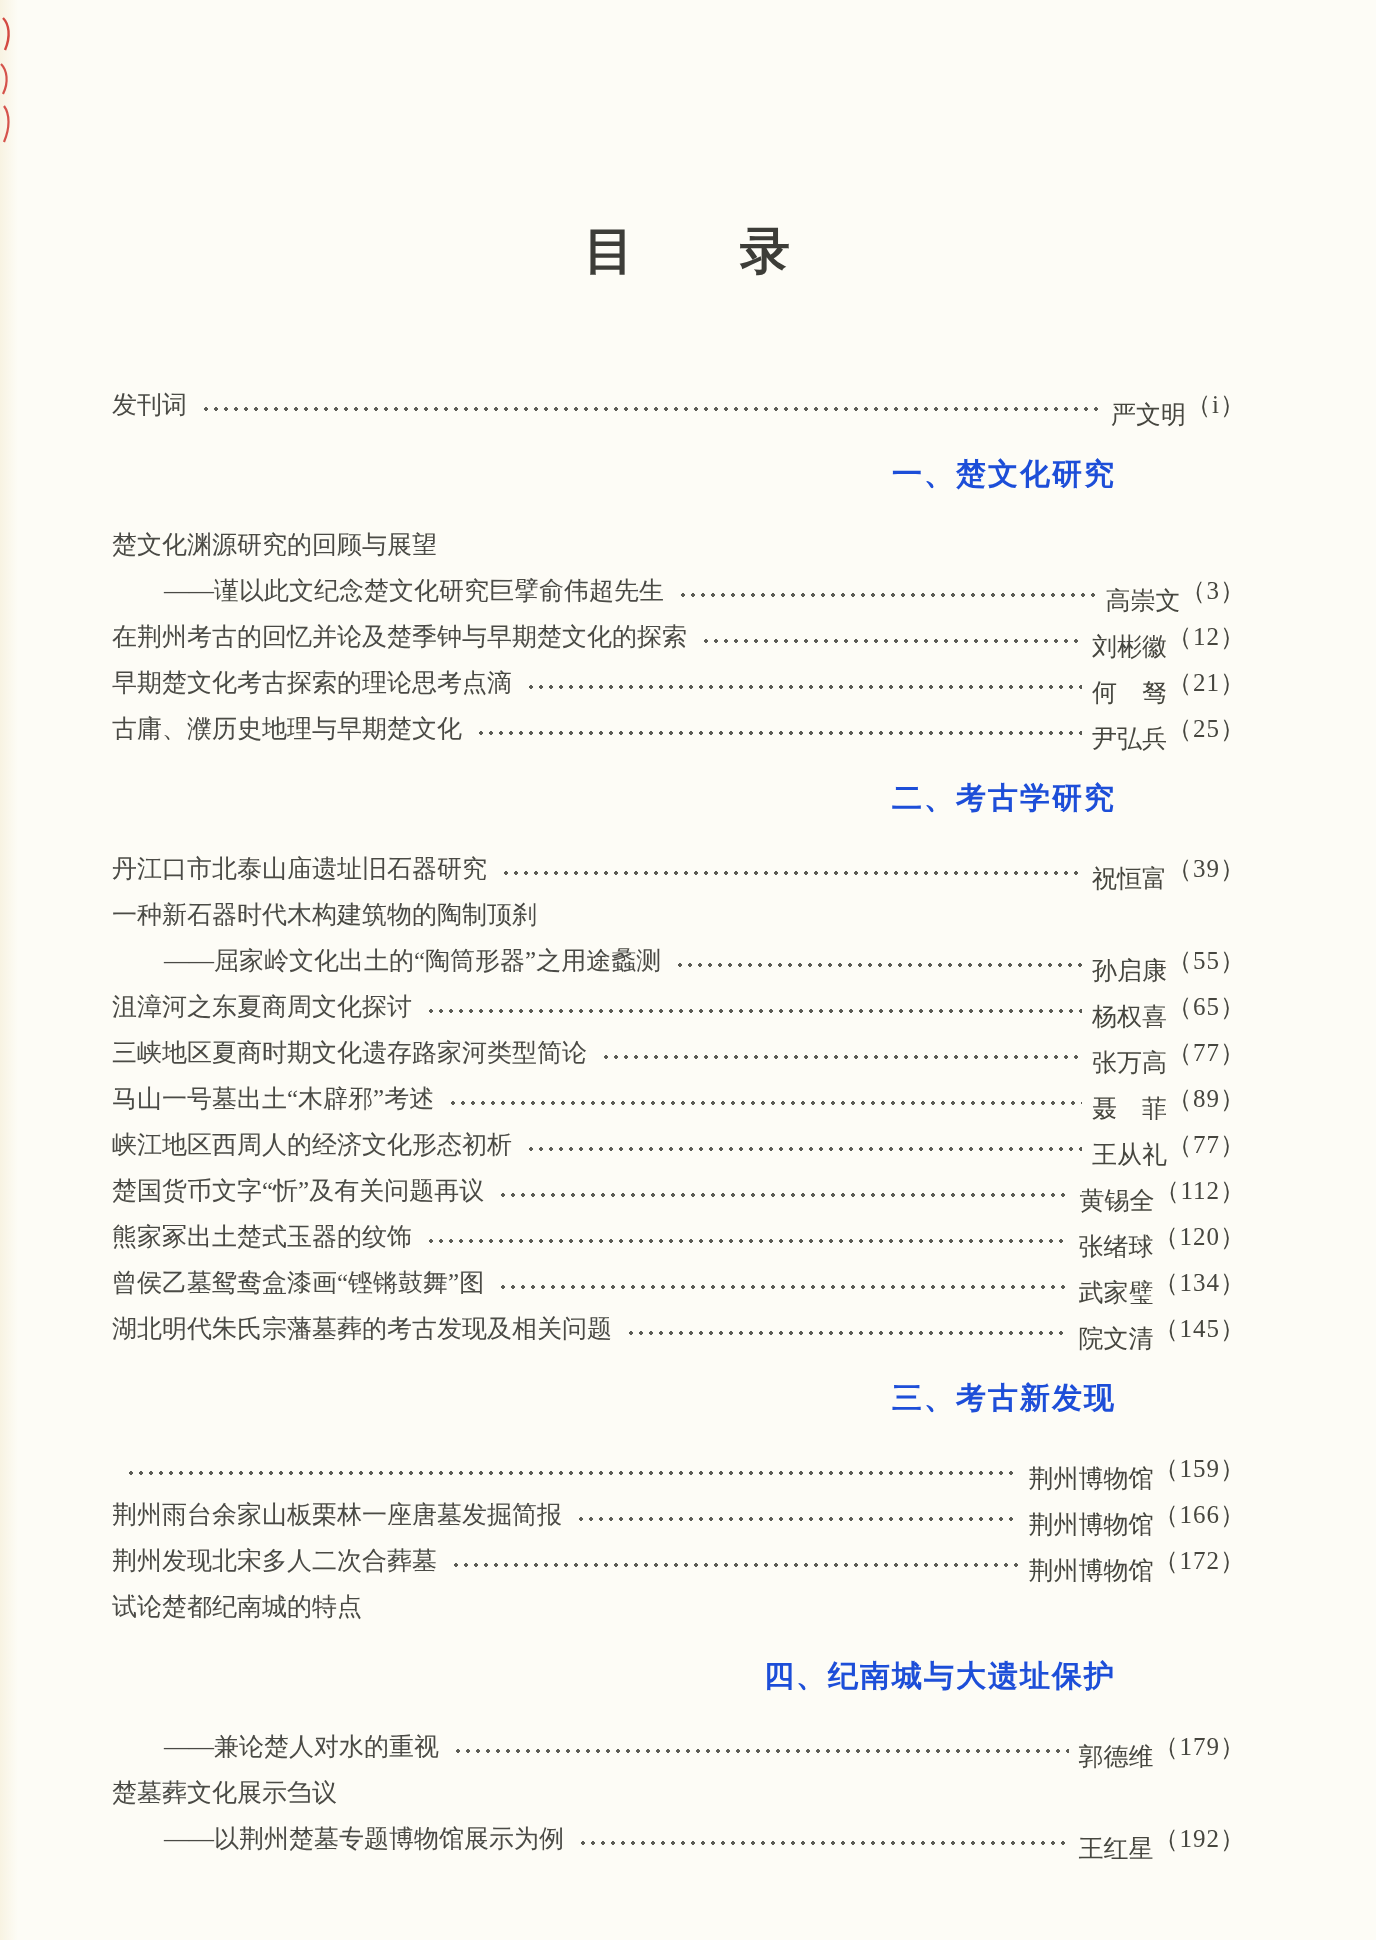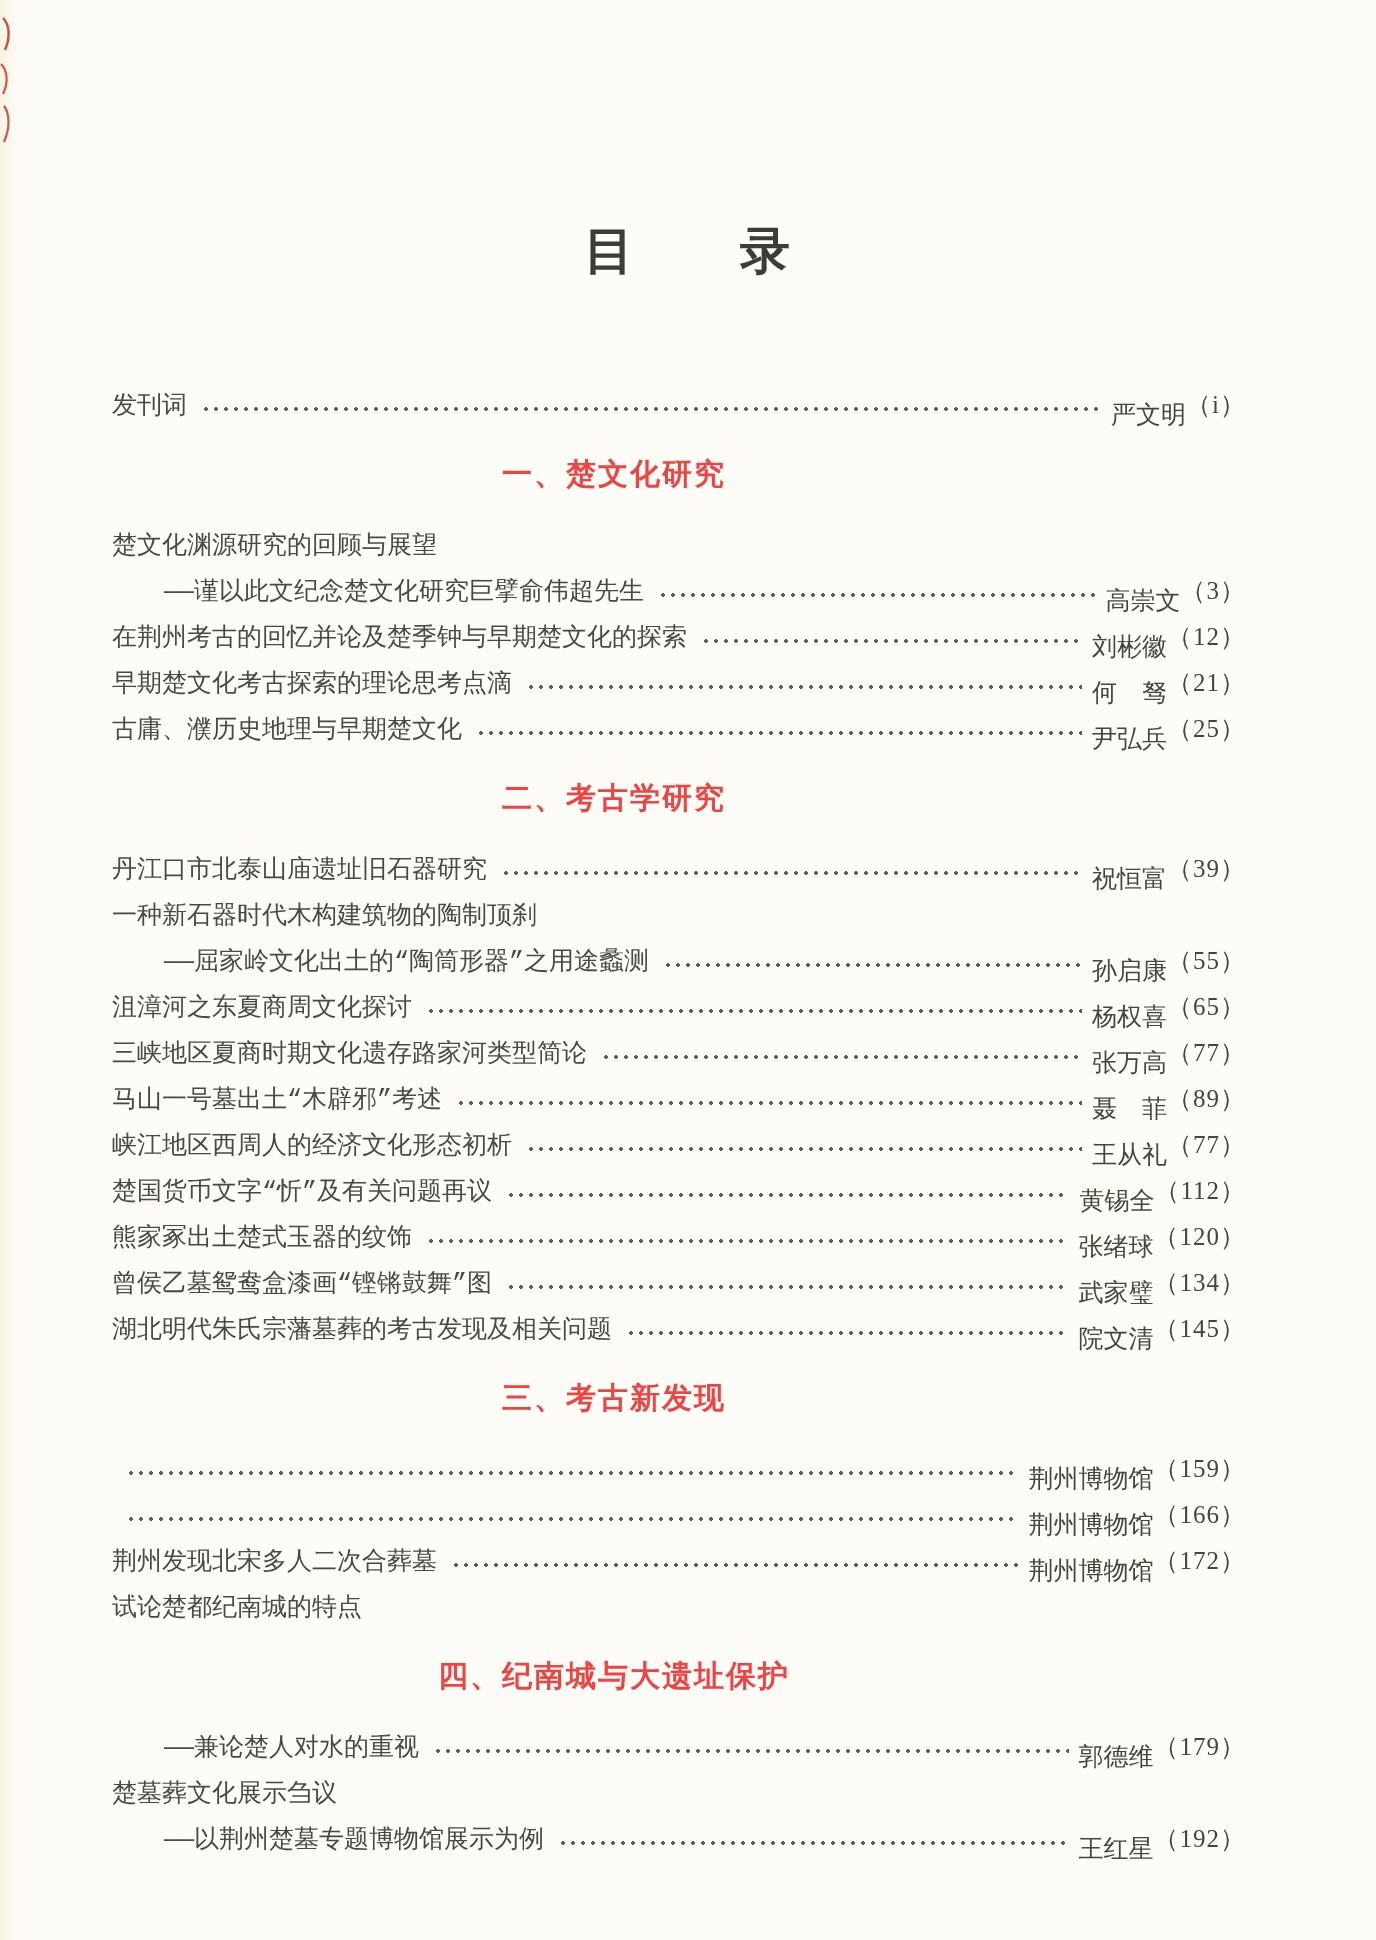--- a/index.html
+++ b/index.html
@@ -25,28 +25,28 @@
     padding-right:130px;
   }
   .row{
     height:46px;
     display:flex;align-items:center;
     font-size:25px;
     color:#4a4a45;
   }
   .row.section{
     height:94px;
-    justify-content:center;
+    justify-content:flex-end;
     font-family:"Liberation Sans","DejaVu Sans",sans-serif;
-    font-size:30px;font-weight:bold;color:#ef4444;
+    font-size:30px;font-weight:bold;color:#1d4ed8;
     letter-spacing:2px;
     padding-right:130px; 
     margin-left:-112px;padding-left:112px;
   }
-  .row .text{white-space:nowrap;font-family:Liberation Mono, monospace;}
+  .row .text{white-space:nowrap;}
   .row.sub .text{padding-left:52px;}
   .leader{
     flex:1 1 auto;min-width:26px;height:12px;
     margin:10px 10px 0 14px;
     background-image:radial-gradient(circle,#5c5c55 1.6px,rgba(0,0,0,0) 1.9px);
     background-size:10px 10px;
     background-repeat:repeat-x;
     background-position:left center;
   }
   .author{white-space:nowrap;color:#46463f;margin-top:20px;}
@@ -171,20 +171,21 @@
     </div>
     <div class="row section">
       <span class="sec-text">三、考古新发现</span>
     </div>
     <div class="row entry">
       <span class="leader"></span>
       <span class="author">荆州博物馆</span>
       <span class="pageref">（159）</span>
     </div>
     <div class="row entry">
+      <span class="text">荆州雨台余家山板栗林一座唐墓发掘简报</span>
       <span class="leader"></span>
       <span class="author">荆州博物馆</span>
       <span class="pageref">（166）</span>
     </div>
     <div class="row entry">
       <span class="text">荆州发现北宋多人二次合葬墓</span>
       <span class="leader"></span>
       <span class="author">荆州博物馆</span>
       <span class="pageref">（172）</span>
     </div>

